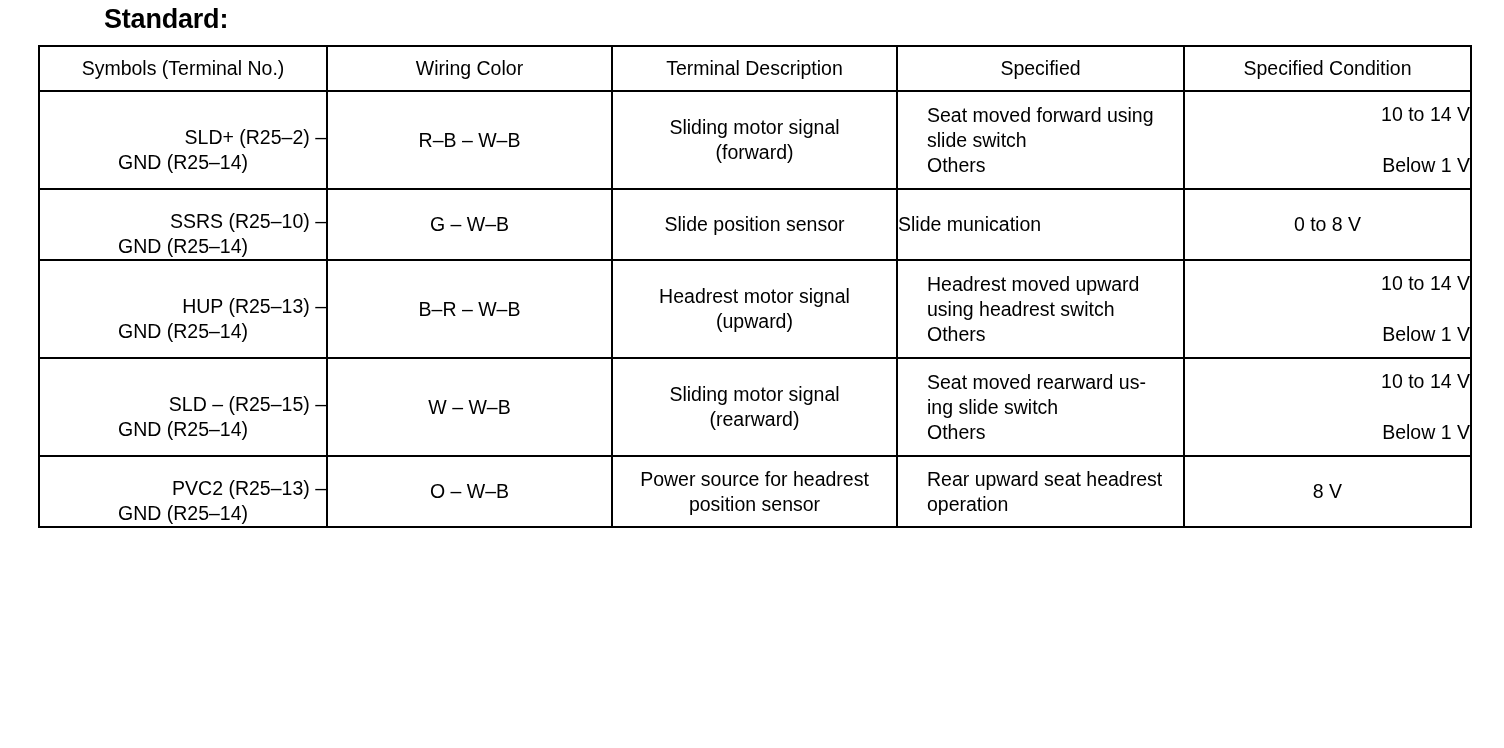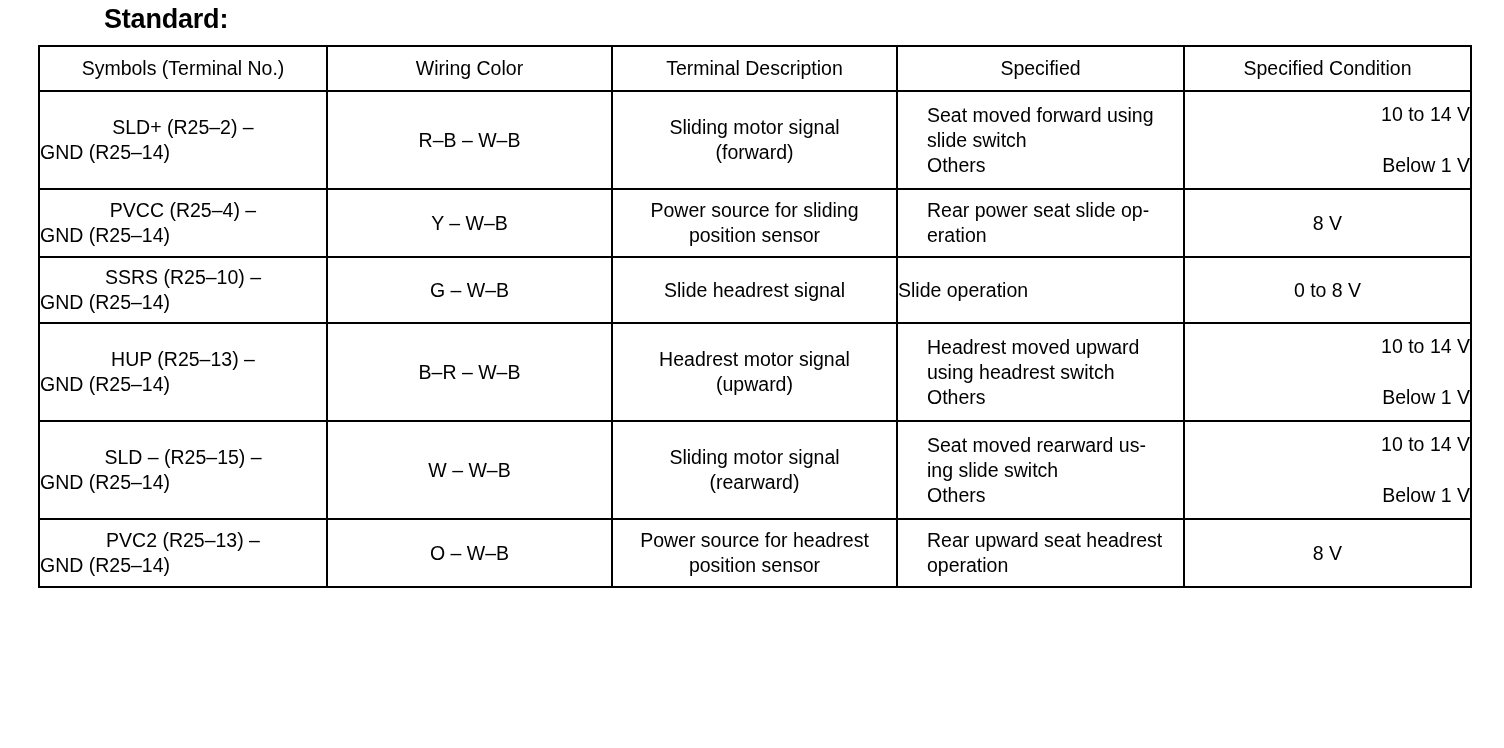--- a/index.html
+++ b/index.html
@@ -60,22 +60,22 @@
     text-align: center;
     height: 43px;
     font-size: 19.5px;
   }
 
   
   .sym {
     text-align: left;
     padding: 6px 12px 6px 10px;
   }
-  .sym .l1 { display: block; text-align: center; }
-  .sym .l2 { display: block; text-align: left; }
+  .sym .l1 { display: block; text-align: right; margin-top: 19px; }
+  .sym .l2 { display: block; text-align: center; }
 
   .ctr { text-align: center; }
   .lft { text-align: left; padding-left: 10px; padding-right: 6px; }
 
   .desc { text-align: center; padding: 6px 8px; }
   .desc span { display: block; }
 
   .cond { text-align: left; padding: 6px 8px 6px 10px; }
   .cond span { display: block; margin-left: 29px; }
 
@@ -130,46 +130,30 @@
             <span>slide switch</span>
             <span>Others</span>
           </td>
           <td class="spec-val">
             <span>10 to 14 V</span>
             <span class="gap"></span>
             <span>Below 1 V</span>
           </td>
         </tr>
 
-        <tr class="r-mid">
-          <td class="sym">
-            <span class="l1">PVCC (R25–4) –</span>
-            <span class="l2">GND (R25–14)</span>
-          </td>
-          <td class="ctr">Y – W–B</td>
-          <td class="desc">
-            <span>Power source for sliding</span>
-            <span>position sensor</span>
-          </td>
-          <td class="cond">
-            <span>Rear power seat slide op-</span>
-            <span>eration</span>
-          </td>
-          <td class="ctr">8 V</td>
-        </tr>
 
 
         <tr class="r-reg">
           <td class="sym">
             <span class="l1">SSRS (R25–10) –</span>
             <span class="l2">GND (R25–14)</span>
           </td>
           <td class="ctr">G – W–B</td>
-          <td class="ctr">Slide headrest signal</td>
-          <td class="lft">Slide operation</td>
+          <td class="ctr">Slide position sensor</td>
+          <td class="lft">Slide munication</td>
           <td class="ctr">0 to 8 V</td>
         </tr>
 
         <tr class="r-tall">
           <td class="sym">
             <span class="l1">HUP (R25–13) –</span>
             <span class="l2">GND (R25–14)</span>
           </td>
           <td class="ctr">B–R – W–B</td>
           <td class="desc">

